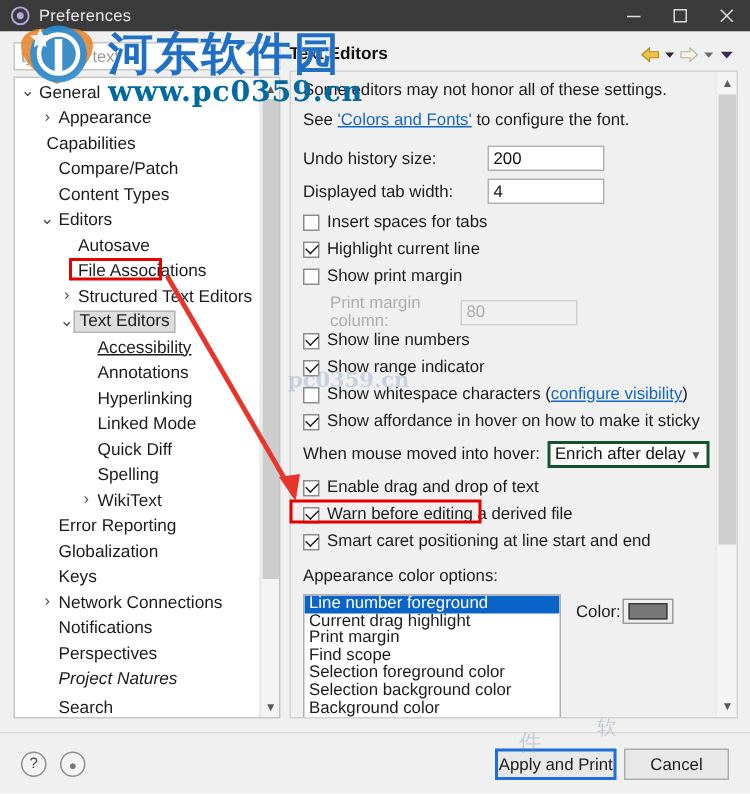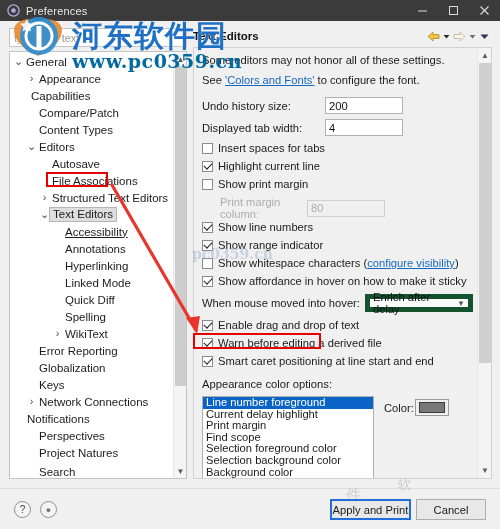--- a/index.html
+++ b/index.html
@@ -157,21 +157,21 @@
     content: ""; display: block; width: 7px; height: 4px;
     border-left: 1.6px solid #1e1e1e; border-bottom: 1.6px solid #1e1e1e;
     transform: rotate(-45deg) translate(1px, -1px);
   }
   .chkrow a { color: #1667c1; text-decoration: underline; }
 
   .hoverrow { position: absolute; left: 8px; display: flex; align-items: center; }
   .hoverrow .hlabel { font-size: 11.2px; color: #1b1b1b; margin-right: 5px; }
   .combo {
     width: 108px; height: 18px; background: #fbfbfb;
-    border: 5px solid #14532d; font-size: 11.2px; color: #111;
+    border: 2px solid #14532d; font-size: 11.2px; color: #111;
     display: flex; align-items: center; padding: 0 3px;
   }
   .combo .cv { flex: 1; }
   .combo .carr { font-size: 8px; color: #555; }
 
   .apclabel { position: absolute; left: 8px; font-size: 11.2px; color: #1b1b1b; }
 
   .listbox {
     position: absolute; left: 8px; width: 172px; height: 109px;
     background: #ffffff; border: 1px solid #b0b0b0; overflow: hidden;
@@ -358,29 +358,29 @@
             <span class="lbl">Globalization</span>
           </div>
           <div class="tree-item" style="padding-left: 15px;">
             <span class="tw"></span>
             <span class="lbl">Keys</span>
           </div>
           <div class="tree-item" style="padding-left: 15px;">
             <span class="tw" style="font-size: 11px;">›</span>
             <span class="lbl">Network Connections</span>
           </div>
-          <div class="tree-item" style="padding-left: 3px;">
+          <div class="tree-item" style="padding-left: 15px;">
             <span class="tw"></span>
             <span class="lbl">Notifications</span>
           </div>
           <div class="tree-item" style="padding-left: 15px;">
             <span class="tw"></span>
             <span class="lbl">Perspectives</span>
           </div>
-          <div class="tree-item" style="padding-left: 15px;">
+          <div class="tree-item" style="padding-left: 15px; font-style: italic;">
             <span class="tw"></span>
             <span class="lbl">Project Natures</span>
           </div>
           <div class="tree-item" style="padding-left: 15px; align-items: flex-end;">
             <span class="tw"></span>
             <span class="lbl">Search</span>
           </div>
           <div class="tree-item" style="padding-left: 15px;"></div>
         </div>
       <div class="tree-scroll">
@@ -495,21 +495,21 @@
         </div>
         <div class="chkrow" style="top:307px;">
           <span class="chk on"></span>
           <span>Smart caret positioning at line start and end</span>
         </div>
 
         <div class="apclabel" style="top:330px;">Appearance color options:</div>
 
         <div class="listbox" style="top:348px;" id="color-listbox">
             <div class="lb-item sel">Line number foreground</div>
-            <div class="lb-item">Current delay highlight</div>
+            <div class="lb-item">Current drag highlight</div>
             <div class="lb-item">Print margin</div>
             <div class="lb-item">Find scope</div>
             <div class="lb-item">Selection foreground color</div>
             <div class="lb-item">Selection background color</div>
             <div class="lb-item">Background color</div>
             <div class="lb-item">Foreground color</div>
           </div>
 
         <div class="colorlbl" style="left:190px; top:354px;">Color:</div>
         <div class="colorbtn" style="left:221px; top:351px;">

